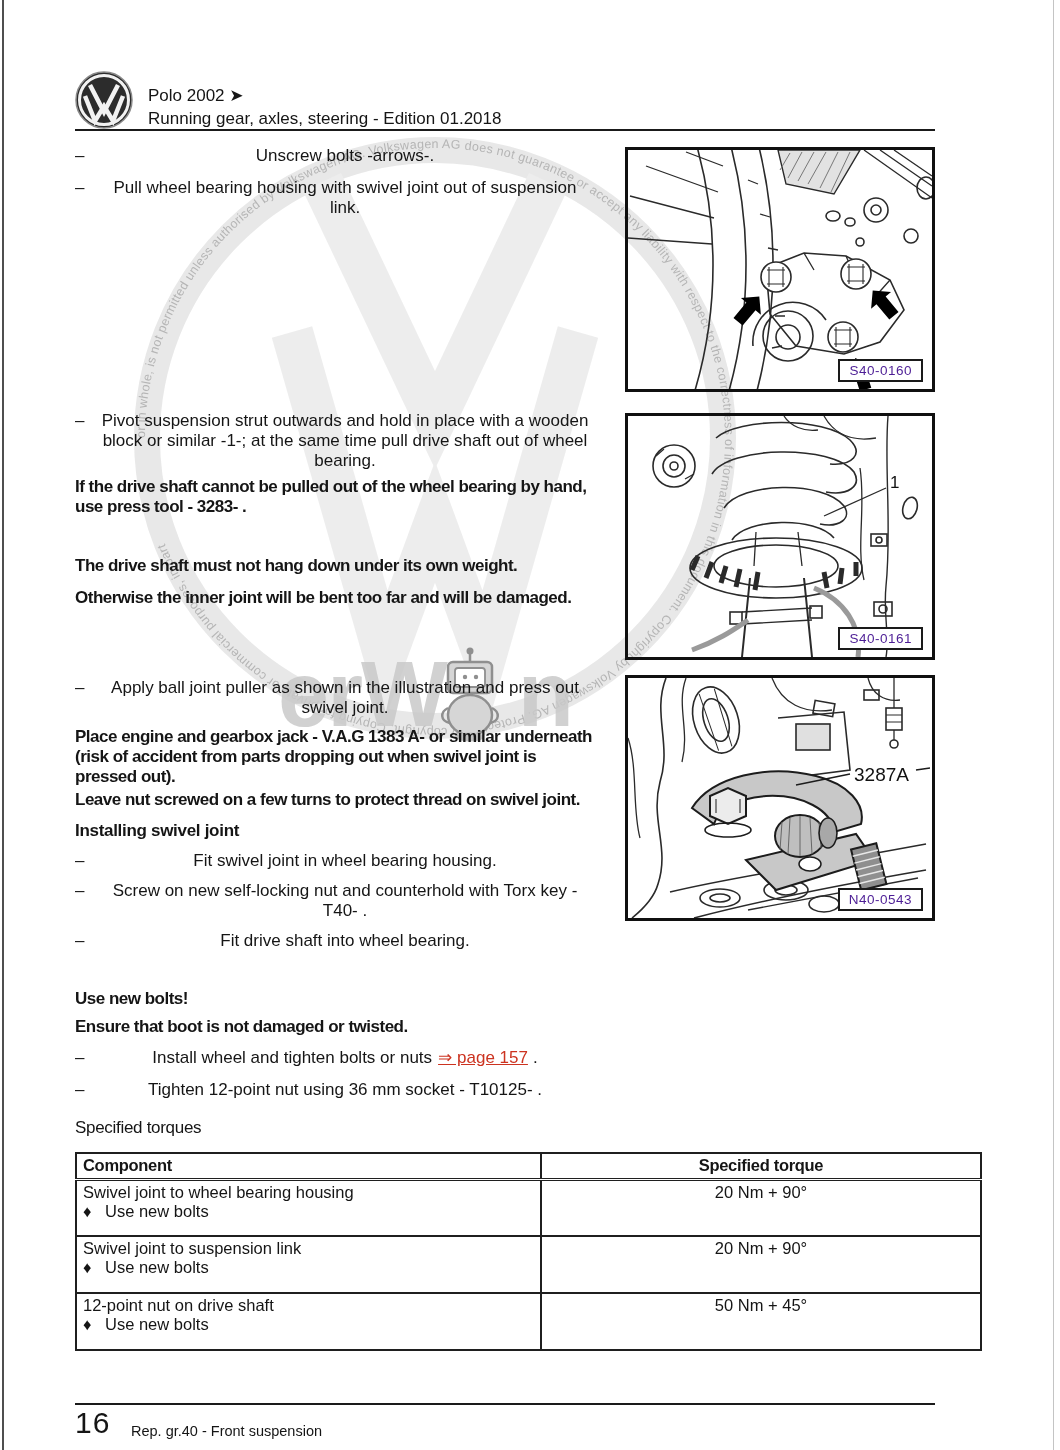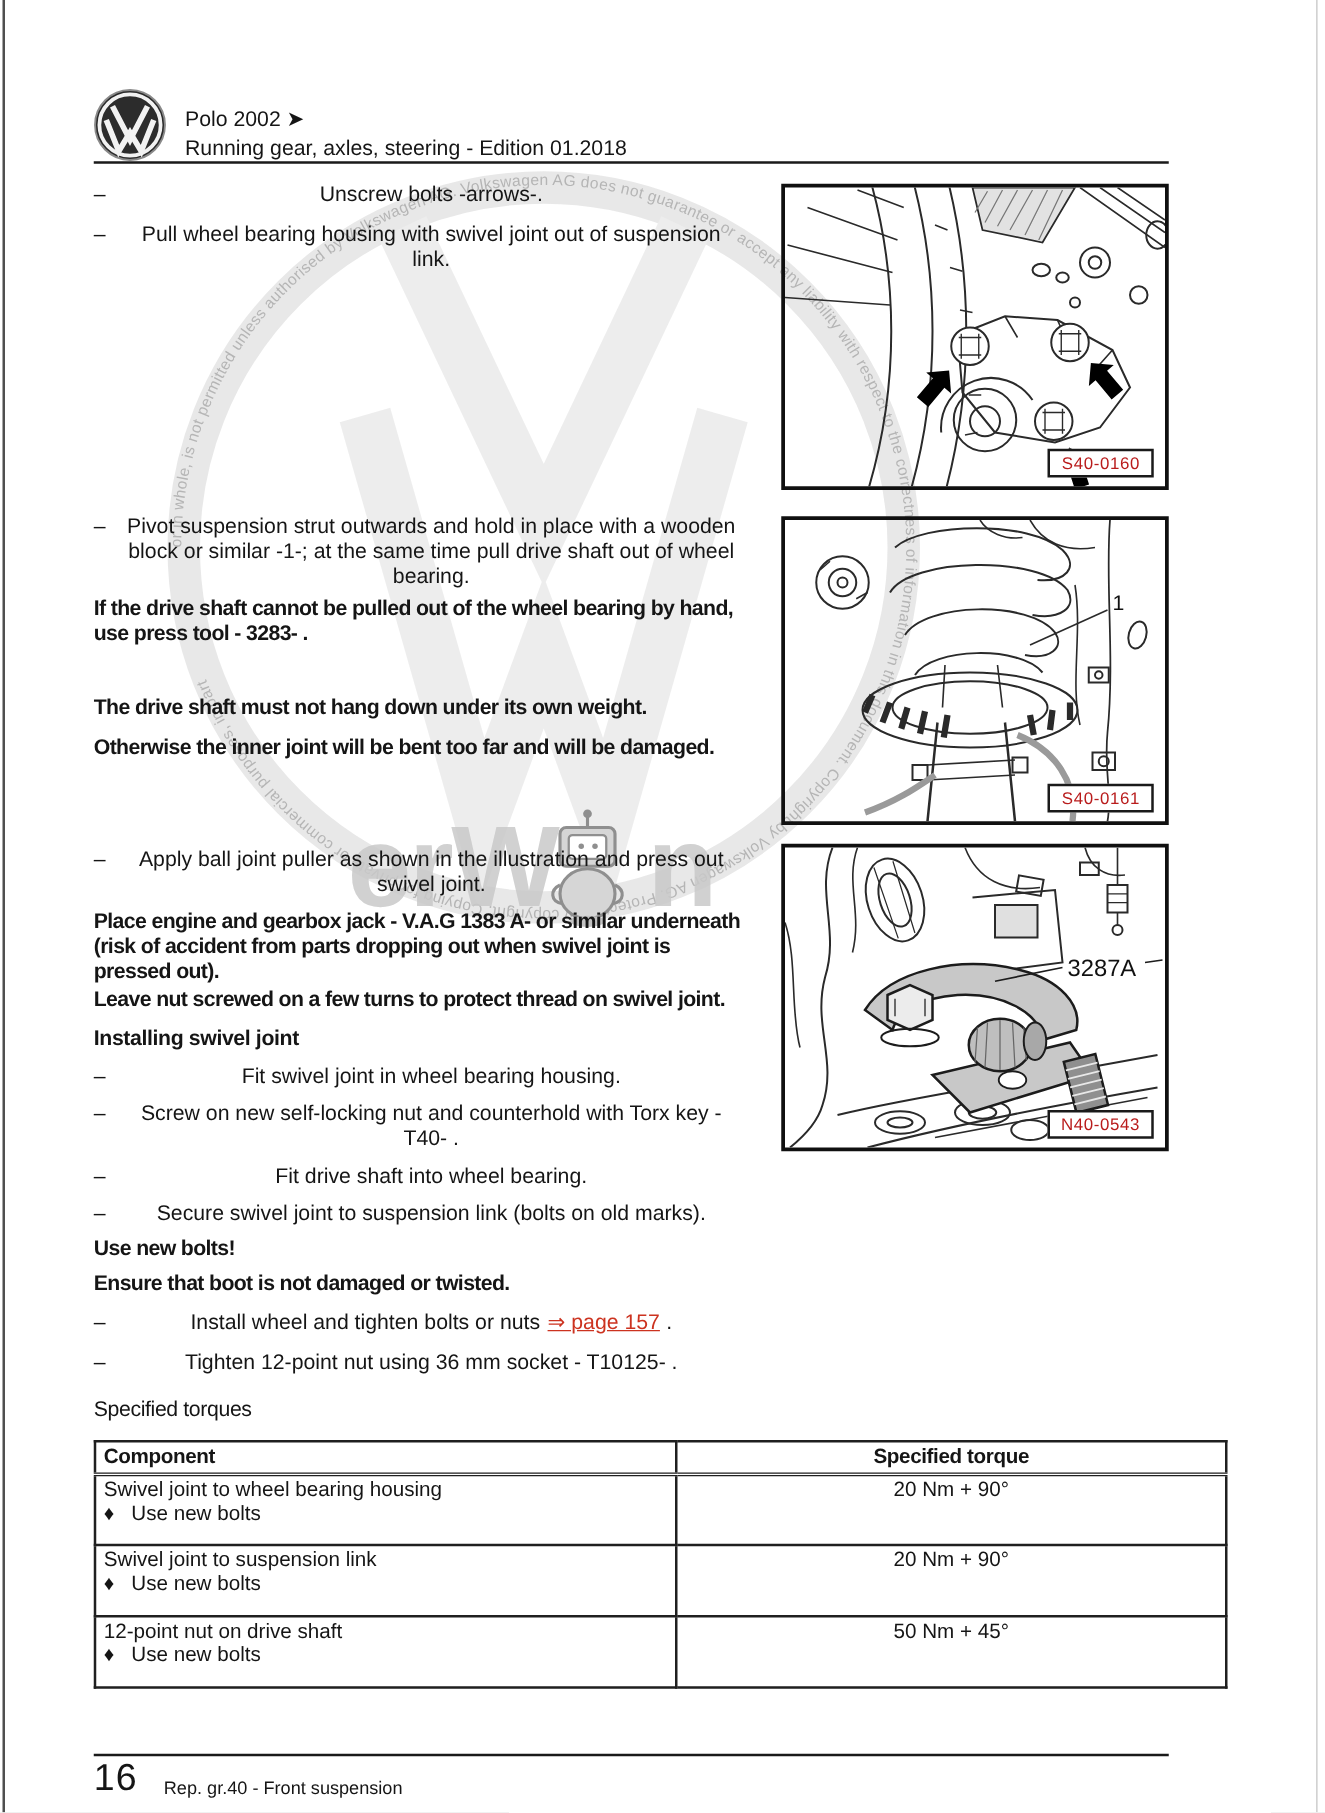--- a/index.html
+++ b/index.html
@@ -31,21 +31,21 @@
   }
   .subhead { left:75px; font-size:17px; font-weight:bold; letter-spacing:-0.3px; }
   .pagelink { color:#cc3320; text-decoration:underline; margin:0 5px 0 6px; }
 
   
   .figure { position:absolute; left:625px; width:310px; border:3px solid #101010; background:transparent; }
   .figsvg { display:block; }
   .figlabel {
     position:absolute; right:9px; bottom:7px; background:#ffffff;
     border:2px solid #1a1a1a; font-size:13.5px; line-height:17px;
-    padding:1px 9px; letter-spacing:0.5px; color:#b91c1c;
+    padding:1px 9px; letter-spacing:0.5px; color:#4c1d95;
   }
 
   
   .tbl-head { left:75px; top:1118px; font-size:17px; font-weight:normal; letter-spacing:-0.3px; }
   table.torques {
     position:absolute; left:75px; top:1152px; width:907px;
     border-collapse:collapse; font-size:16.5px; background:transparent;
   }
   table.torques th, table.torques td {
     border:2px solid #1f1f1f; vertical-align:top; padding:2px 6px;
@@ -140,23 +140,20 @@
   <div class="abs z1 note" style="top:790px">Leave nut screwed on a few turns to protect thread on swivel joint.</div>
   <div class="abs z1 subhead" style="top:821px">Installing swivel joint</div>
   <div class="abs z1 step" style="top:851px">
     <span class="dash">–</span><span class="stxt">Fit swivel joint in wheel bearing housing.</span>
   </div>
   <div class="abs z1 step" style="top:881px">
     <span class="dash">–</span><span class="stxt">Screw on new self-locking nut and counterhold with Torx key - T40- .</span>
   </div>
   <div class="abs z1 step" style="top:931px">
     <span class="dash">–</span><span class="stxt">Fit drive shaft into wheel bearing.</span>
-  </div>
-  <div class="abs z1 step" style="top:961px">
-    <span class="dash">–</span><span class="stxt">Secure swivel joint to suspension link (bolts on old marks).</span>
   </div>
   <div class="abs z1 note" style="top:989px">Use new bolts!</div>
   <div class="abs z1 note" style="top:1017px">Ensure that boot is not damaged or twisted.</div>
   <div class="abs z1 step" style="top:1048px">
     <span class="dash">–</span><span class="stxt"><span>Install wheel and tighten bolts or nuts</span><a href="#" class="pagelink">⇒ page 157</a><span>.</span></span>
   </div>
   <div class="abs z1 step" style="top:1080px">
     <span class="dash">–</span><span class="stxt">Tighten 12-point nut using 36 mm socket - T10125- .</span>
   </div>
 

